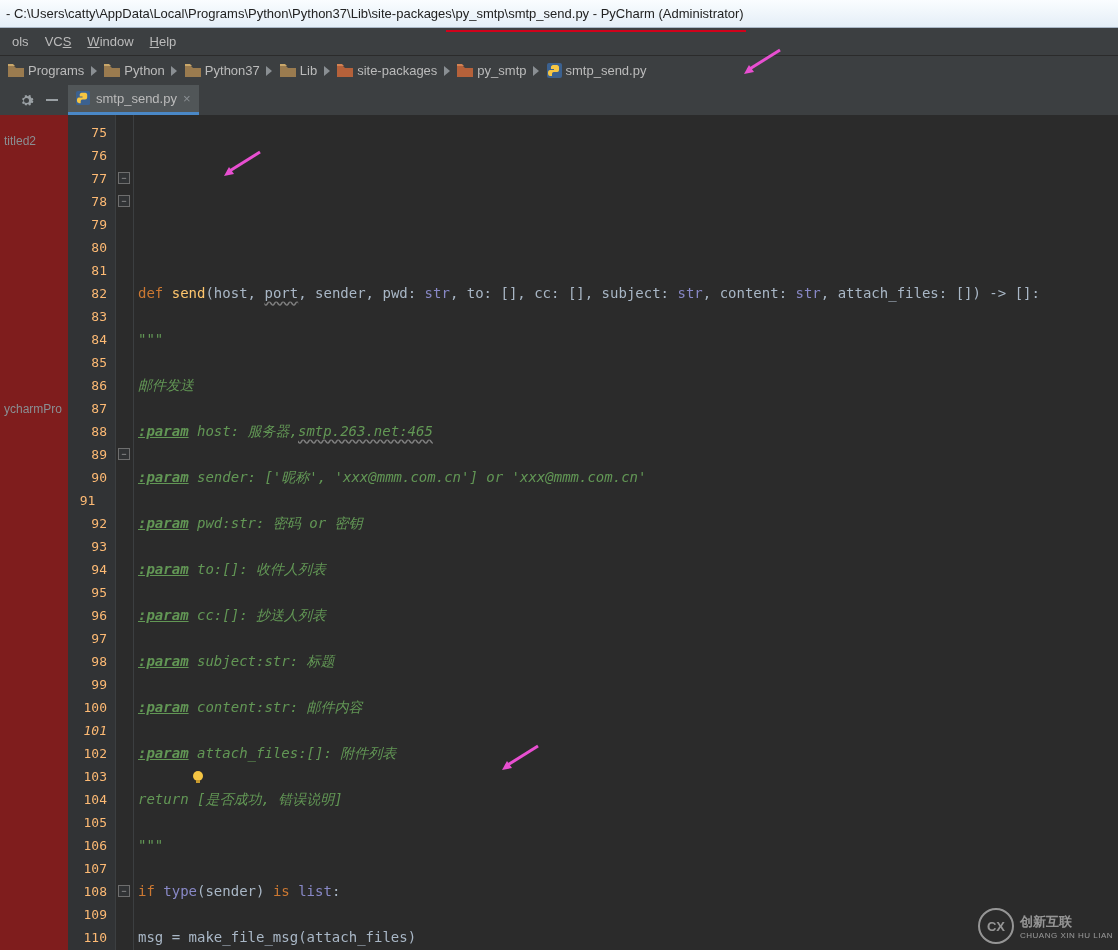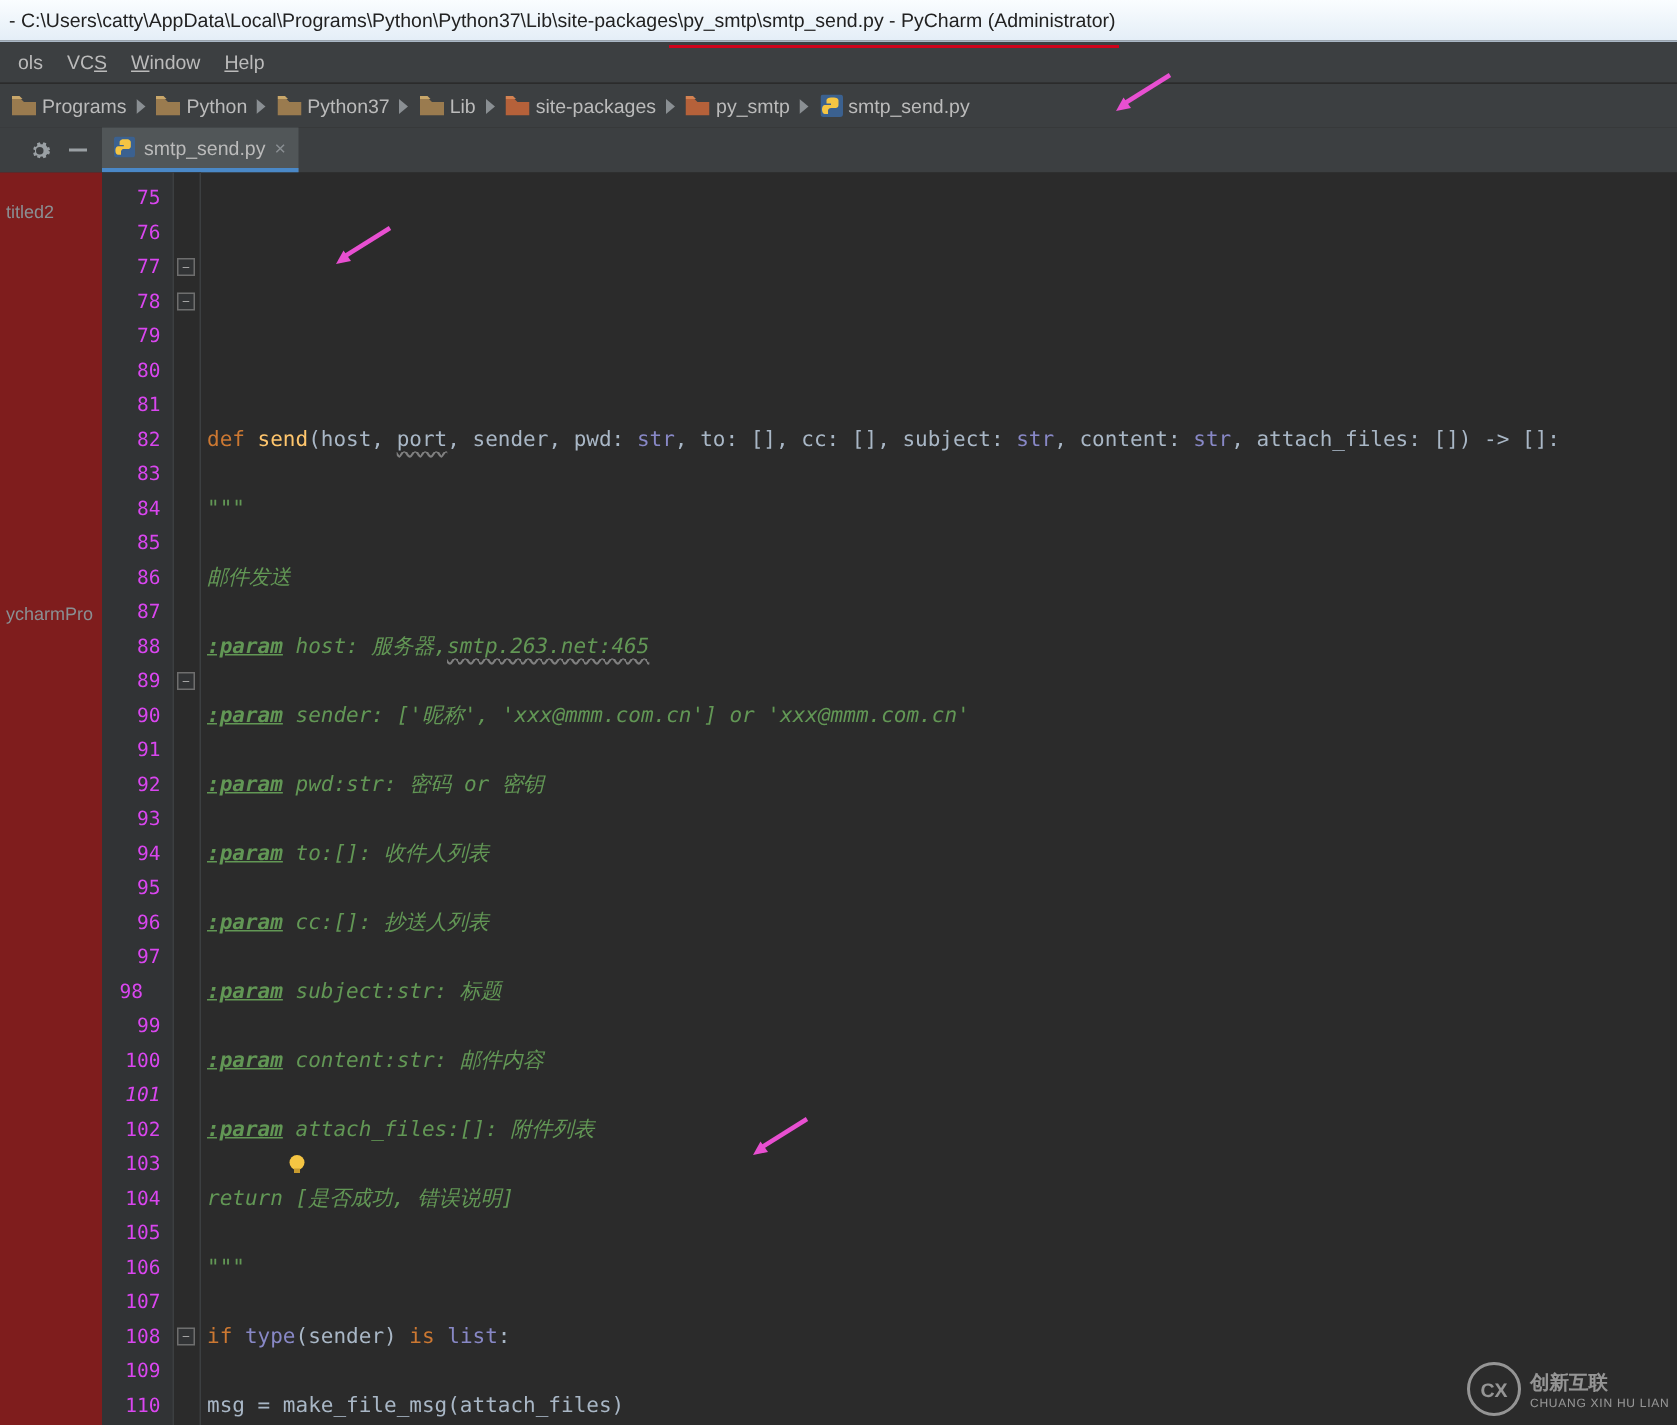--- a/index.html
+++ b/index.html
@@ -117,21 +117,21 @@
     top:115px;
     right:0;
     bottom:0;
     display:flex;
     background:#2b2b2b;
   }
   .gutter {
     width: 48px;
     background: #313335;
     text-align: right;
-    color: #d946ef;
+    color: #fdba74;
     padding-top: 6px;
     font-family: Consolas, monospace;
     font-size: 13px;
     line-height: 23px;
     padding-right: 8px;
     border-right: 1px solid #3c3f41;
     position:relative;
   }
   .fold-col {
     width: 18px;
@@ -343,28 +343,28 @@
       <div style="height: 23px;">81</div>
       <div style="height: 23px;">82</div>
       <div style="height: 23px;">83</div>
       <div style="height: 23px;">84</div>
       <div style="height: 23px;">85</div>
       <div style="height: 23px;">86</div>
       <div style="height: 23px;">87</div>
       <div style="height: 23px;">88</div>
       <div style="height: 23px;">89</div>
       <div style="height: 23px;">90</div>
-      <div style="height: 23px;">91</div>
+      <div style="height: 23px; text-align: center;">91</div>
       <div style="height: 23px;">92</div>
       <div style="height: 23px;">93</div>
       <div style="height: 23px;">94</div>
       <div style="height: 23px;">95</div>
       <div style="height: 23px;">96</div>
       <div style="height: 23px;">97</div>
-      <div style="height: 23px; text-align: center;">98</div>
+      <div style="height: 23px;">98</div>
       <div style="height: 23px;">99</div>
       <div style="height: 23px;">100</div>
       <div style="height: 23px; font-style: italic;">101</div>
       <div style="height: 23px;">102</div>
       <div style="height: 23px;">103</div>
       <div style="height: 23px;">104</div>
       <div style="height: 23px;">105</div>
       <div style="height: 23px;">106</div>
       <div style="height: 23px;">107</div>
       <div style="height: 23px;">108</div>

